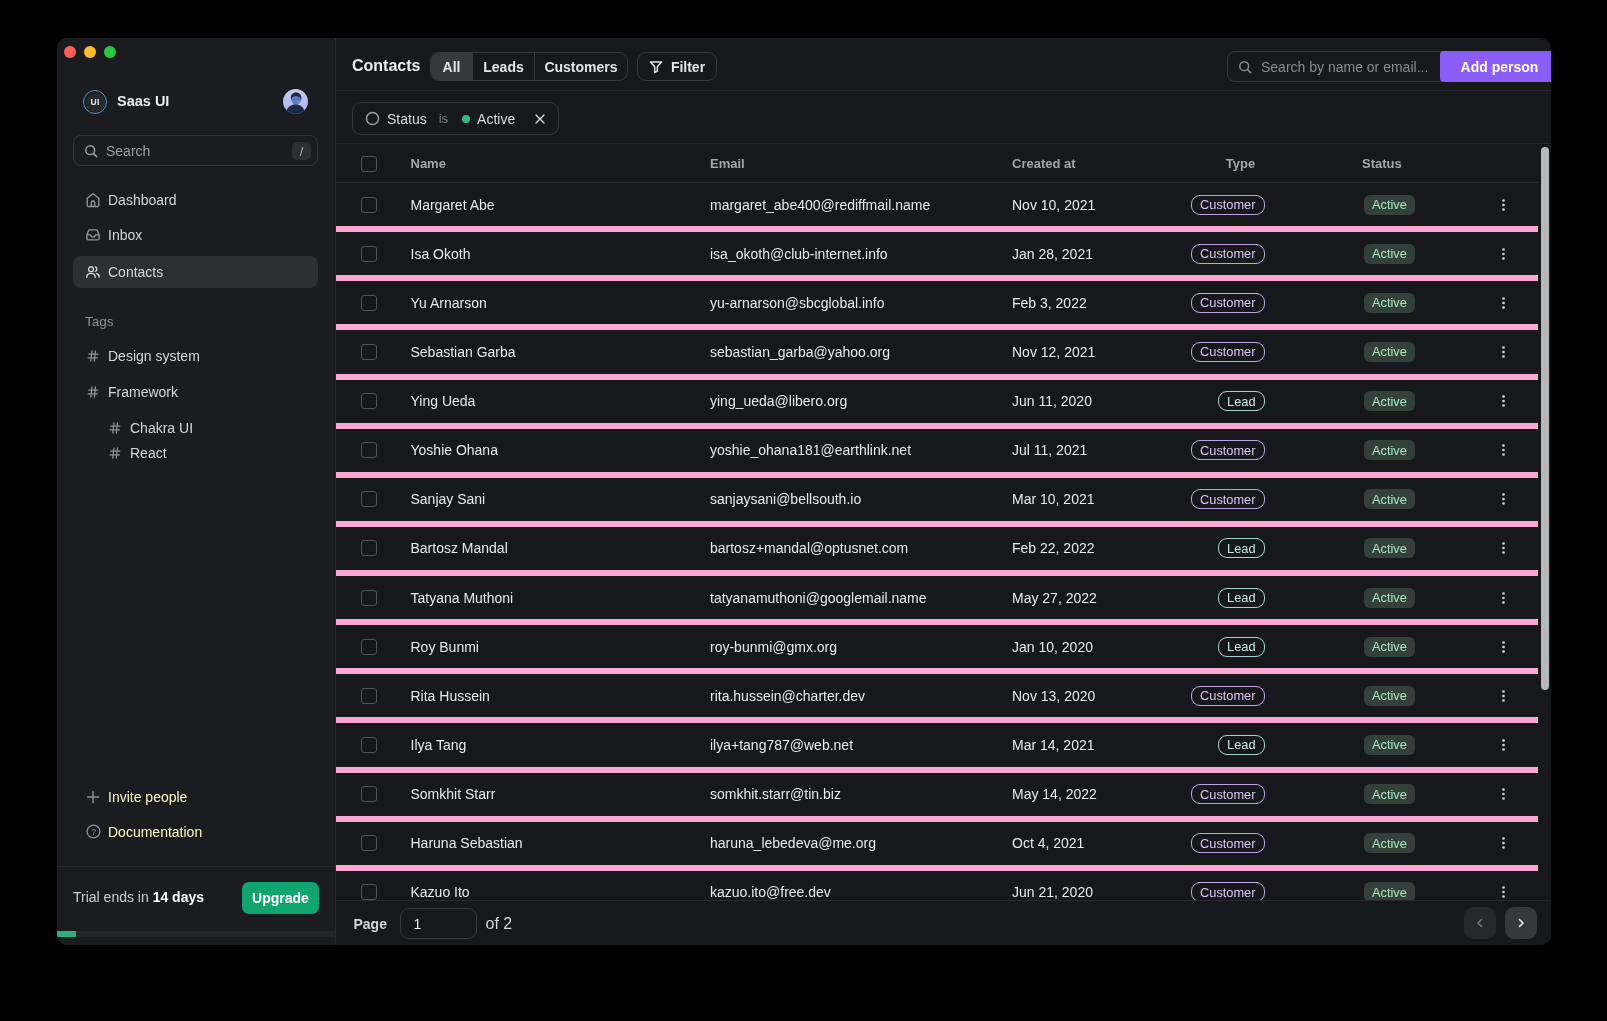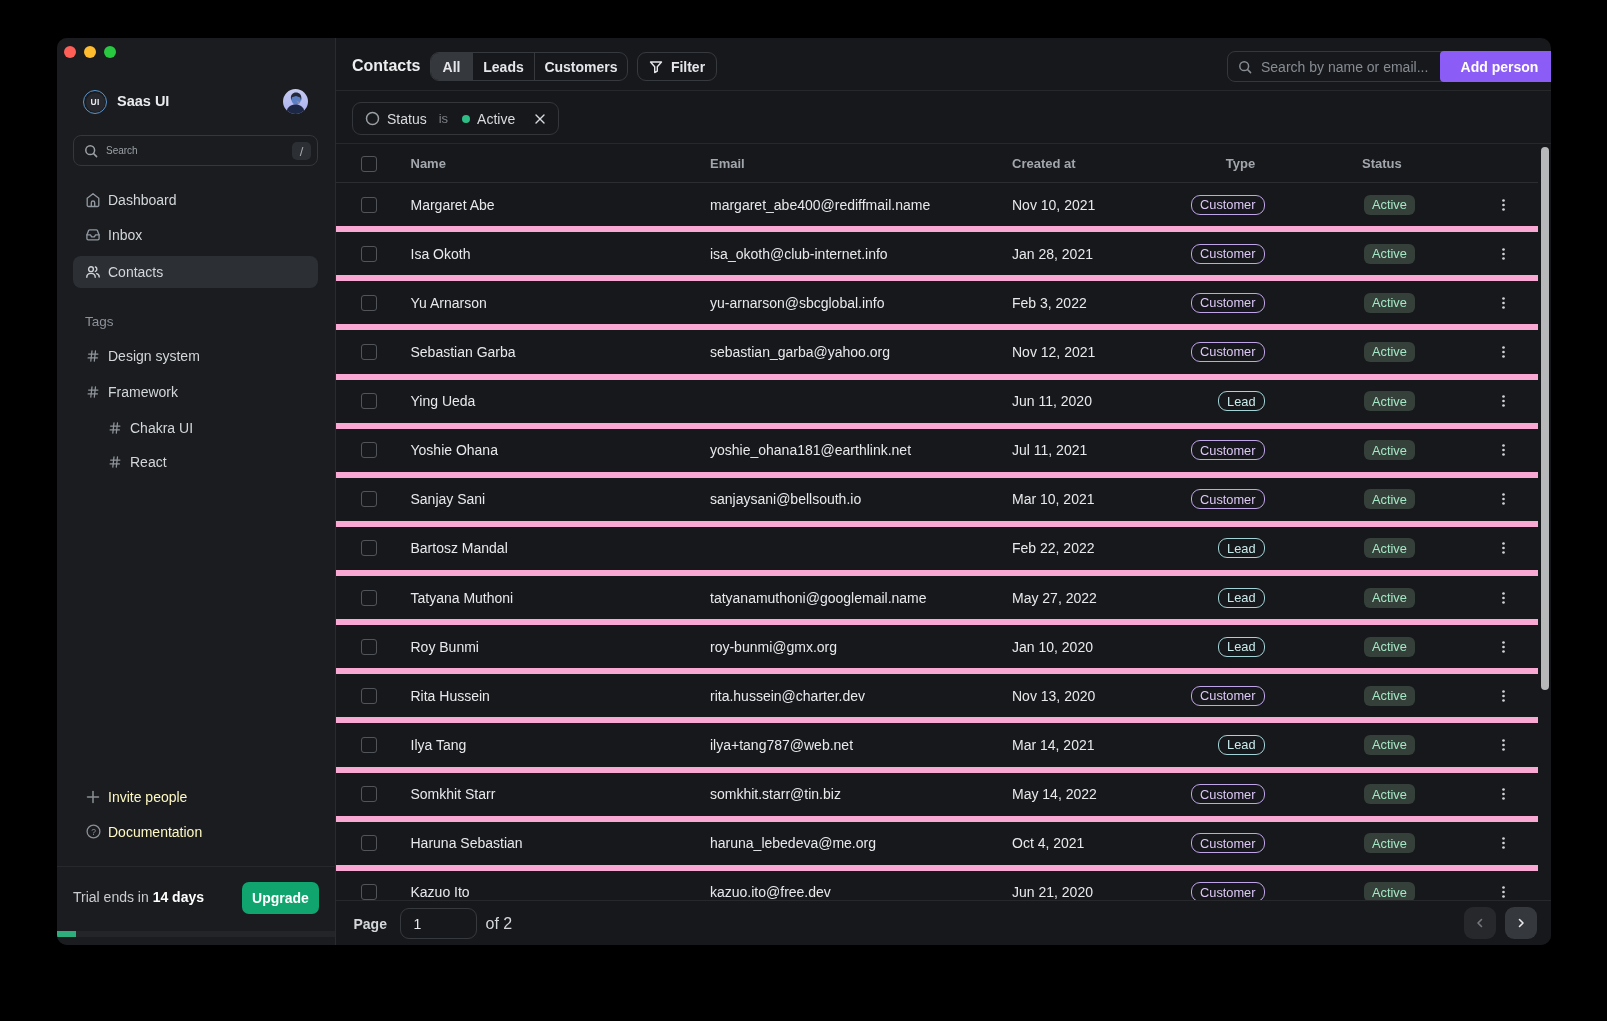--- a/index.html
+++ b/index.html
@@ -26,21 +26,21 @@
   display:flex; align-items:center; color:#d3d6da; font-size:14px; }
 .sideitem .ic { width:16px; height:16px; margin-left:12px; margin-right:7px;
   flex:none; display:flex; align-items:center; justify-content:center; }
 .sideitem.sel { background:#2c2f34; }
 .shead { position:absolute; left:28px; color:#8d929a; font-size:13.5px; font-weight:400; }
 .dim { color:#fef9c3; }
 svg { display:block; }
 
 .sbox { position:absolute; left:16px; top:97px; width:245px; height:31px;
   border:1px solid #34373c; border-radius:8px; display:flex; align-items:center; }
-.sbox .ph { color:#9ba0a6; font-size:10px; margin-left:8px; }
+.sbox .ph { color:#9ba0a6; font-size:14px; margin-left:8px; }
 .kbd { position:absolute; right:6px; top:6px; width:19px; height:18px; border-radius:5px;
   background:#2c2f33; color:#a6aab0; font-size:13px; display:flex; align-items:center;
   justify-content:center; }
 
 .upg { position:absolute; left:185px; top:844px; width:77px; height:32px;
   background:#10a56e; border-radius:7px; color:#fff; font-size:14px; font-weight:600;
   display:flex; align-items:center; justify-content:center; }
 .ptrack { position:absolute; left:0; right:0; top:893px; height:6px; background:#232528; }
 .pfill { position:absolute; left:0; top:0; width:19px; height:6px; background:#2fae7d; }
 
@@ -183,21 +183,21 @@
         </span>Chakra UI</div>
     <div class="sideitem" style="top:337.5px;">
       <span class="ic">
           <svg width="14" height="14" viewBox="0 0 14 14" fill="none" stroke="#8f949b" stroke-width="1.25" stroke-linecap="round">
             <line x1="2.6" y1="5.1" x2="11.9" y2="5.1"></line>
             <line x1="2.1" y1="8.9" x2="11.4" y2="8.9"></line>
             <line x1="6" y1="1.9" x2="4.8" y2="12.1"></line>
             <line x1="9.5" y1="1.9" x2="8.3" y2="12.1"></line>
           </svg>
         </span>Framework</div>
-    <div class="sideitem" style="top:408px; left:38px; width:223px;">
+    <div class="sideitem" style="top:399px; left:38px; width:223px;">
       <span class="ic">
           <svg width="14" height="14" viewBox="0 0 14 14" fill="none" stroke="#8f949b" stroke-width="1.25" stroke-linecap="round">
             <line x1="2.6" y1="5.1" x2="11.9" y2="5.1"></line>
             <line x1="2.1" y1="8.9" x2="11.4" y2="8.9"></line>
             <line x1="6" y1="1.9" x2="4.8" y2="12.1"></line>
             <line x1="9.5" y1="1.9" x2="8.3" y2="12.1"></line>
           </svg>
         </span>React</div>
     <div class="sideitem dim" style="top:742.5px;">
       <span class="ic">
@@ -321,20 +321,21 @@
             <svg width="3" height="12" viewBox="0 0 3 12">
               <circle cx="1.5" cy="1.5" r="1.35" fill="#cfd2d6"></circle>
               <circle cx="1.5" cy="6" r="1.35" fill="#cfd2d6"></circle>
               <circle cx="1.5" cy="10.5" r="1.35" fill="#cfd2d6"></circle>
             </svg>
           </div>
         </div>
       <div class="tr">
           <div class="cb"></div>
           <div class="cell nm">Ying Ueda</div>
+          <div class="cell em">ying_ueda@libero.org</div>
           <div class="cell cr">Jun 11, 2020</div>
           <div class="bdg lead">Lead</div>
           <div class="bdg act">Active</div>
           <div class="kebab">
             <svg width="3" height="12" viewBox="0 0 3 12">
               <circle cx="1.5" cy="1.5" r="1.35" fill="#cfd2d6"></circle>
               <circle cx="1.5" cy="6" r="1.35" fill="#cfd2d6"></circle>
               <circle cx="1.5" cy="10.5" r="1.35" fill="#cfd2d6"></circle>
             </svg>
           </div>
@@ -365,20 +366,21 @@
             <svg width="3" height="12" viewBox="0 0 3 12">
               <circle cx="1.5" cy="1.5" r="1.35" fill="#cfd2d6"></circle>
               <circle cx="1.5" cy="6" r="1.35" fill="#cfd2d6"></circle>
               <circle cx="1.5" cy="10.5" r="1.35" fill="#cfd2d6"></circle>
             </svg>
           </div>
         </div>
       <div class="tr">
           <div class="cb"></div>
           <div class="cell nm">Bartosz Mandal</div>
+          <div class="cell em">bartosz+mandal@optusnet.com</div>
           <div class="cell cr">Feb 22, 2022</div>
           <div class="bdg lead">Lead</div>
           <div class="bdg act">Active</div>
           <div class="kebab">
             <svg width="3" height="12" viewBox="0 0 3 12">
               <circle cx="1.5" cy="1.5" r="1.35" fill="#cfd2d6"></circle>
               <circle cx="1.5" cy="6" r="1.35" fill="#cfd2d6"></circle>
               <circle cx="1.5" cy="10.5" r="1.35" fill="#cfd2d6"></circle>
             </svg>
           </div>

